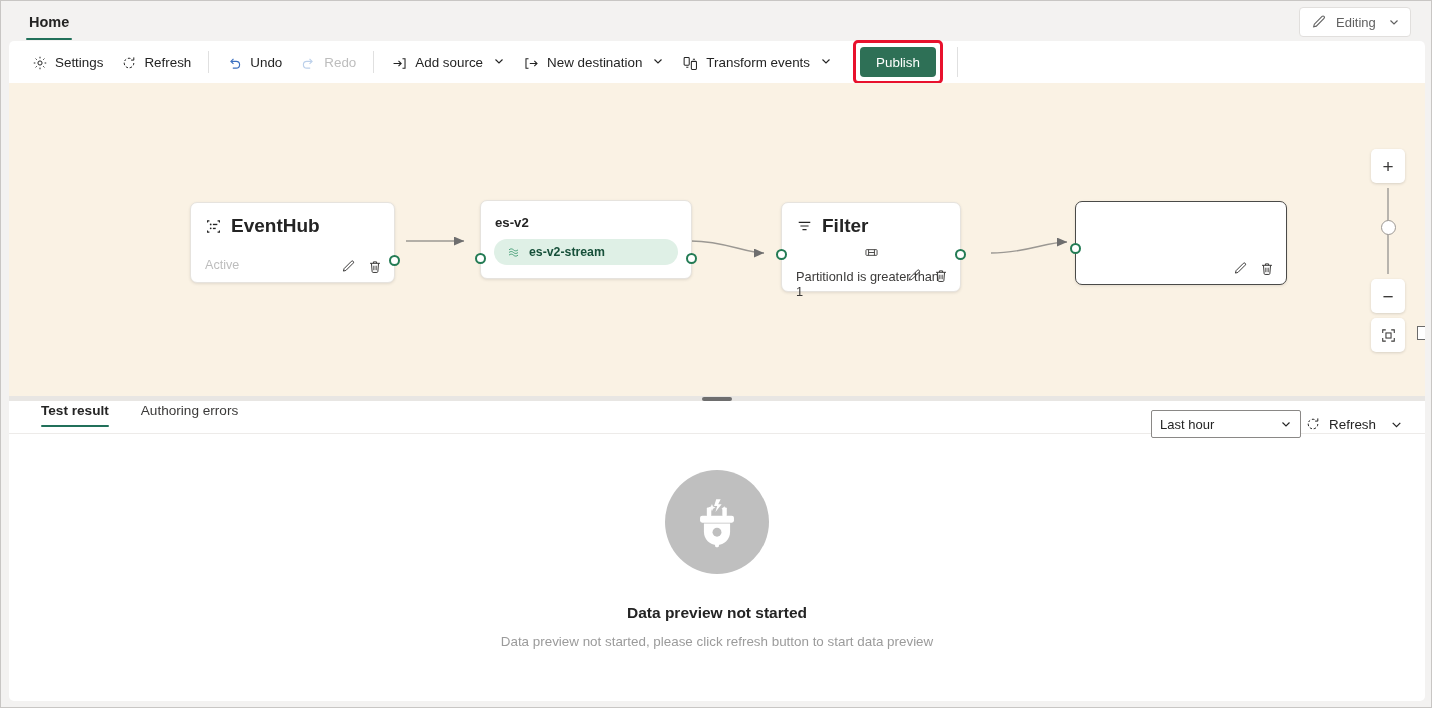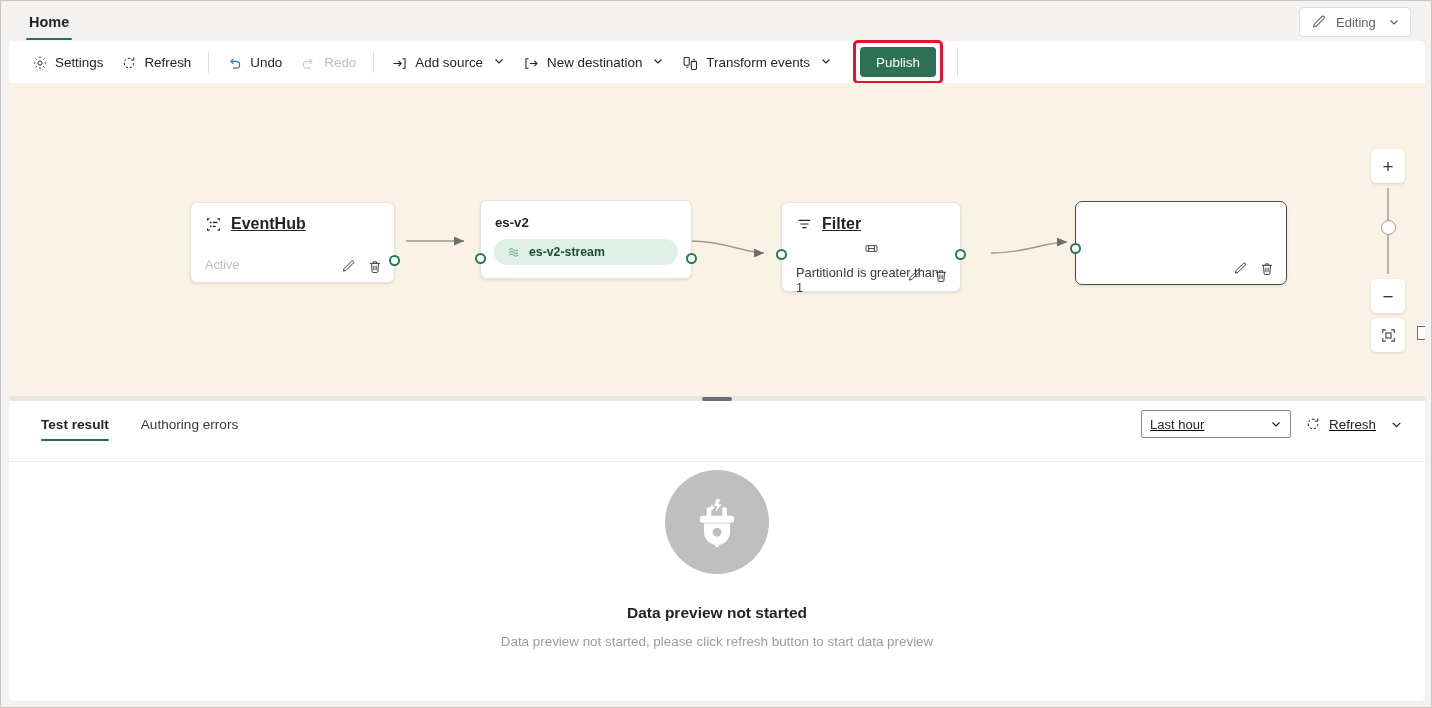--- a/index.html
+++ b/index.html
@@ -105,21 +105,21 @@
     border: 1px solid #e6e3de;
     border-radius: 7px;
     box-shadow: 0 1px 3px rgba(0,0,0,0.10);
   }
   .node.selected {
     border: 1.6px solid #4a4a48;
   }
   .node-head {
     display: flex; align-items: center; gap: 9px;
     padding: 12px 30px 0 14px;
-    font-size: 16px; font-weight: bold; color: #242424; text-decoration: underline;
+    font-size: 19px; font-weight: bold; color: #242424;
   }
   .node-title-plain {
     padding: 14px 14px 0 14px;
     font-size: 13.2px; font-weight: bold; color: #242424;
   }
   .node-status {
     position: absolute; left: 14px; bottom: 10px;
     font-size: 12.6px; color: #bdbdbd;
   }
   .node-actions {
@@ -197,40 +197,40 @@
 
   
   .bottom {
     position: absolute; left: 8px; top: 400px;
     width: 1416px; height: 300px;
     background: #ffffff;
     border-radius: 0 0 5px 5px;
   }
   .panel-tabs {
     position: relative;
-    height: 61px;
+    height: 33px;
     border-bottom: 1px solid #edebe9;
-    display: flex; align-items: flex-start;
+    display: flex; align-items: flex-end;
     padding-left: 32px;
   }
   .ptab {
     position: relative;
     height: 46px;
     display: flex; align-items: center;
     margin-right: 32px;
     font-size: 13.6px; color: #3b3a39;
   }
   .ptab.active { font-weight: bold; color: #242424; }
   .ptab.active .ul {
     position: absolute; left: 0; right: 0; bottom: 6px;
     height: 2.5px; background: #21705a; border-radius: 2px;
   }
   .panel-right {
     position: absolute; right: 22px; top: 9px;
-    display: flex; align-items: center; gap: 14px; text-decoration: underline;
+    display: flex; align-items: center; gap: 4px;
   }
   .select-box {
     width: 150px; height: 28px;
     border: 1px solid #8a8886; border-radius: 2px;
     background: #ffffff;
     display: flex; align-items: center;
     padding: 0 8px;
     font-size: 13px; color: #242424;
   }
   .select-box .lbl { flex: 1; }

